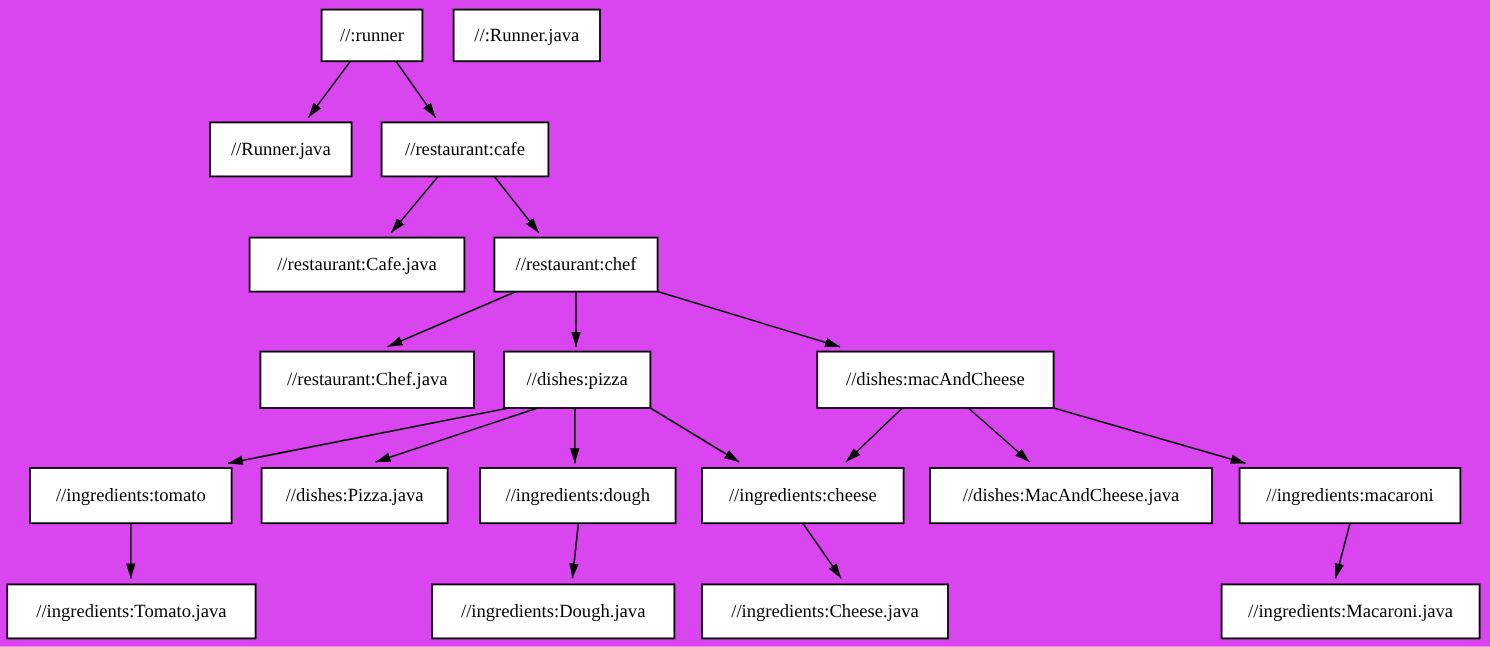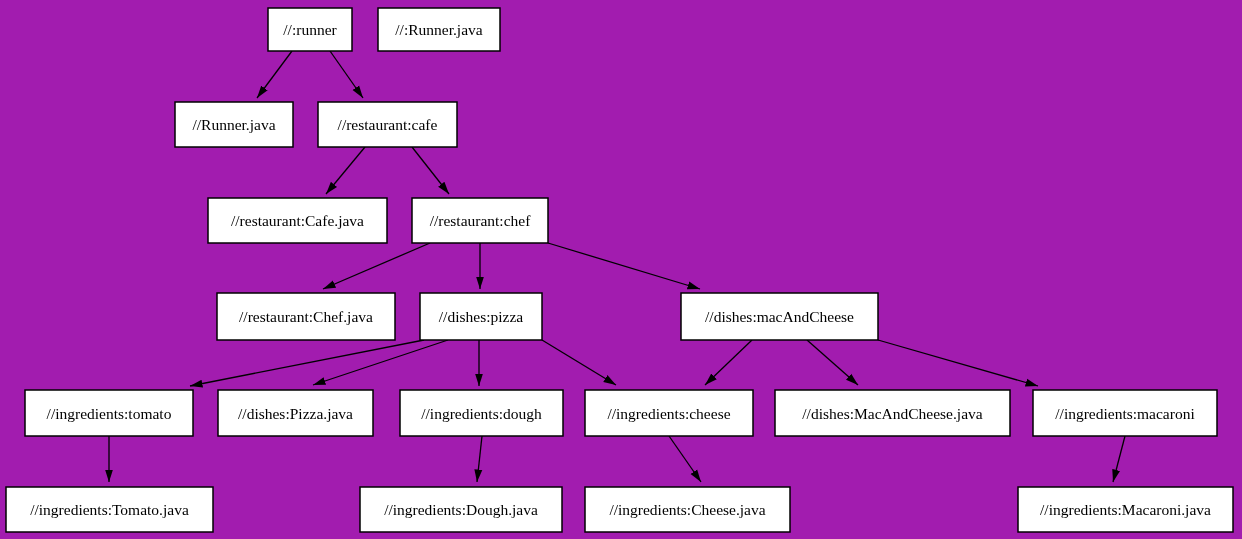--- a/index.html
+++ b/index.html
@@ -5,21 +5,21 @@
   html, body {
     margin: 0;
     padding: 0;
     background: #ffffff;
     font-family: "Liberation Serif", "DejaVu Serif", serif;
   }
   .canvas {
     position: relative;
     width: 1242px;
     height: 539px;
-    background: #a21caf;
+    background: #d946ef;
     overflow: hidden;
   }
   svg text {
     font-family: "Liberation Serif", "DejaVu Serif", serif;
     font-size: 15.5px;
     fill: #000000;
   }
 </style>
 </head>
 <body>

